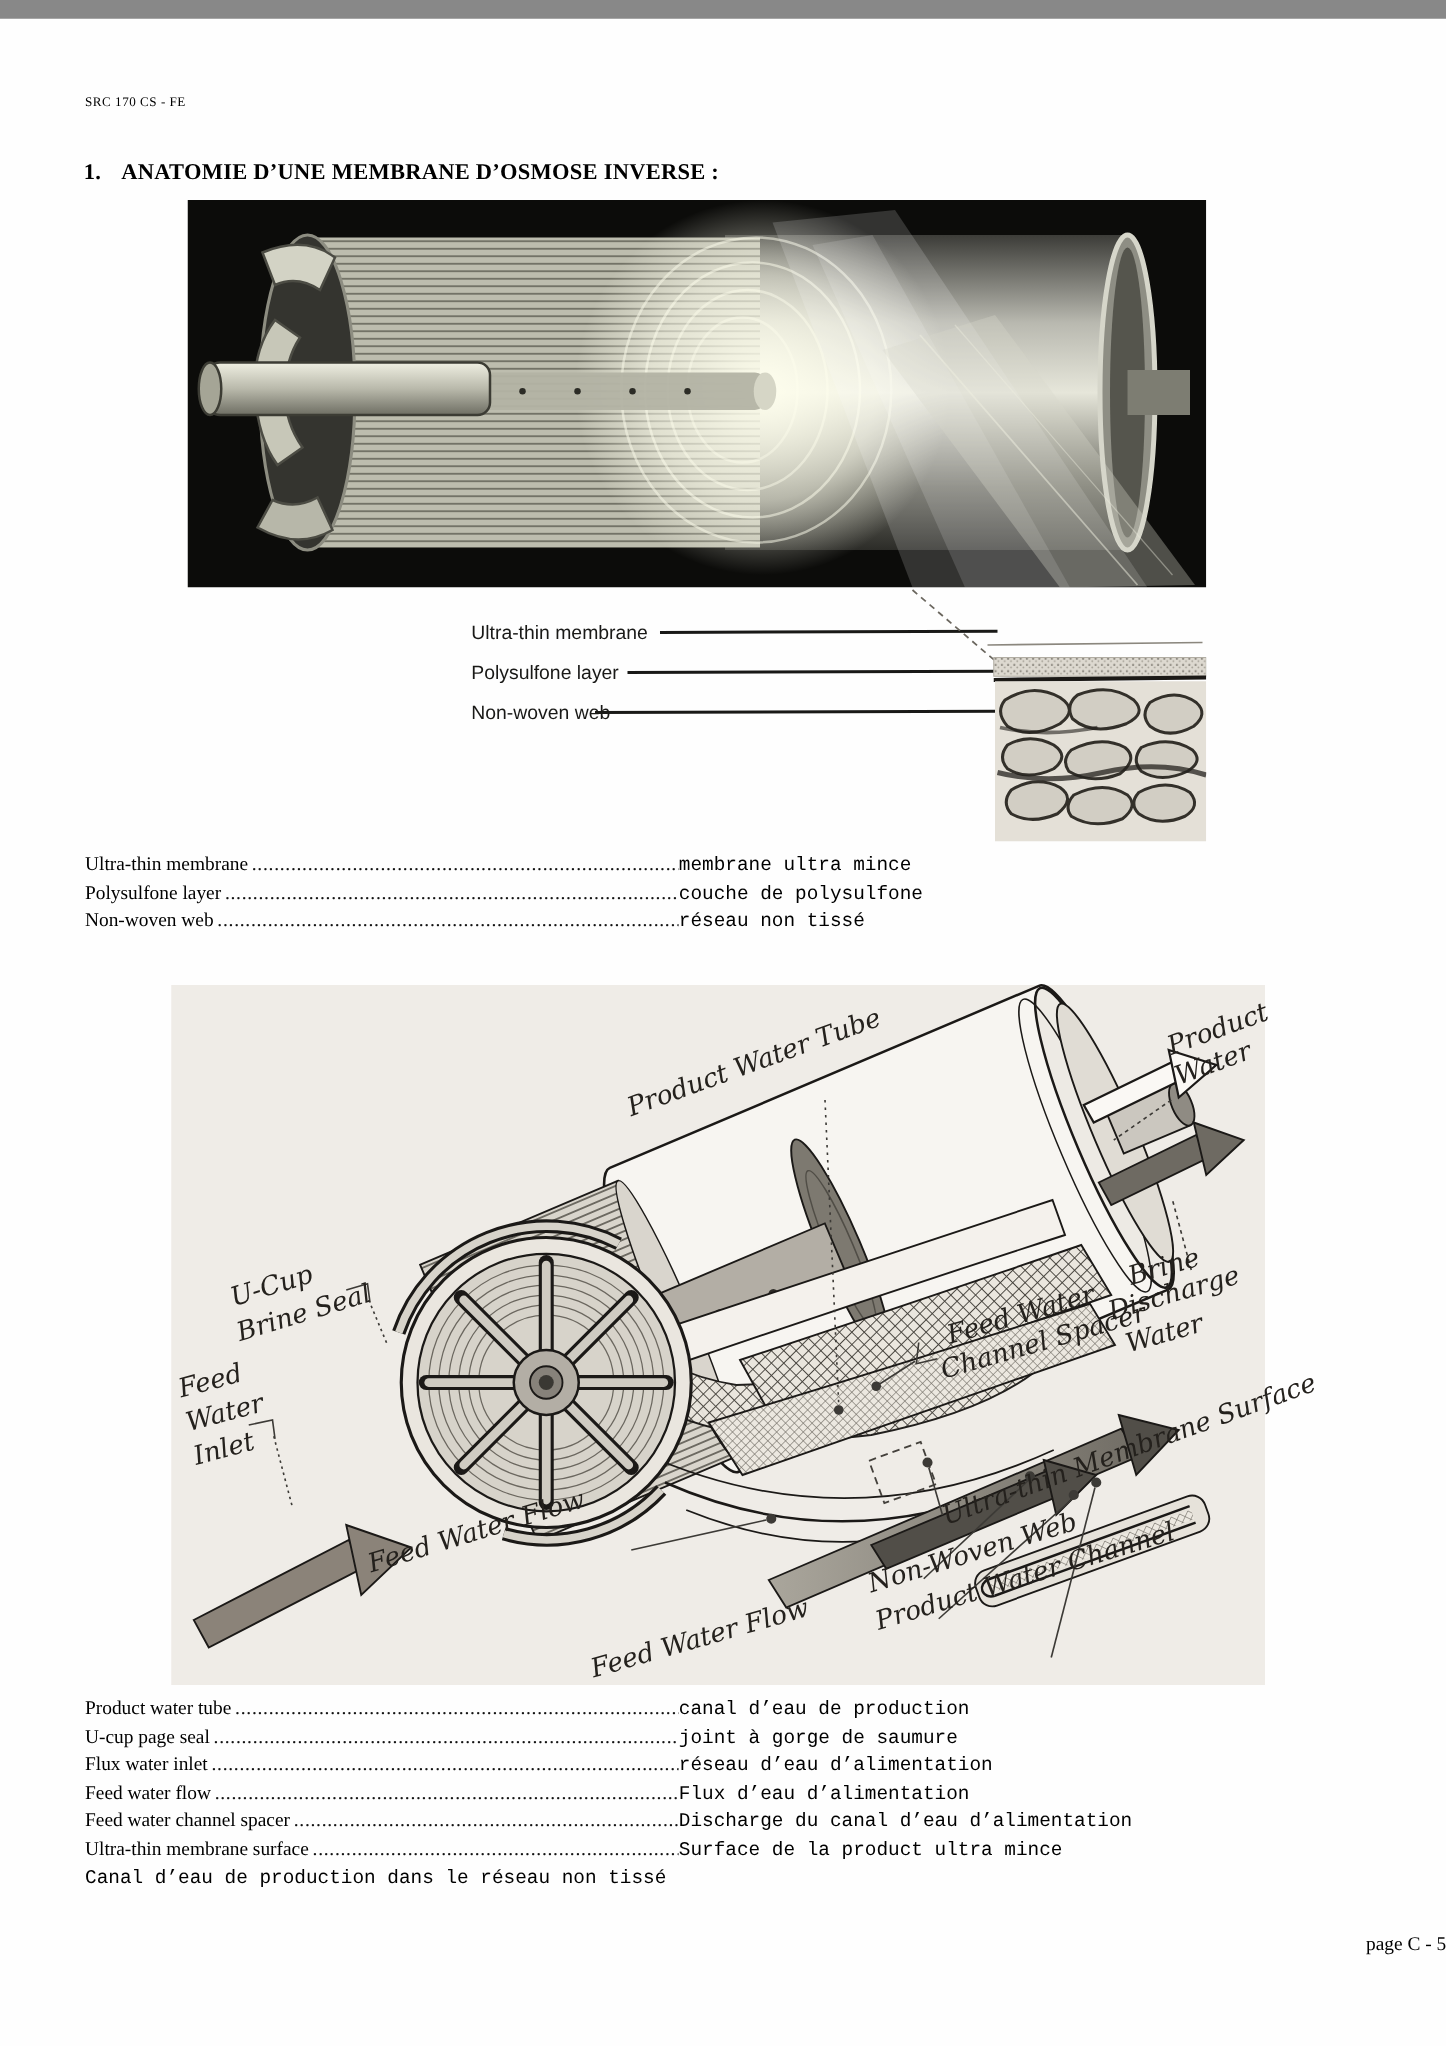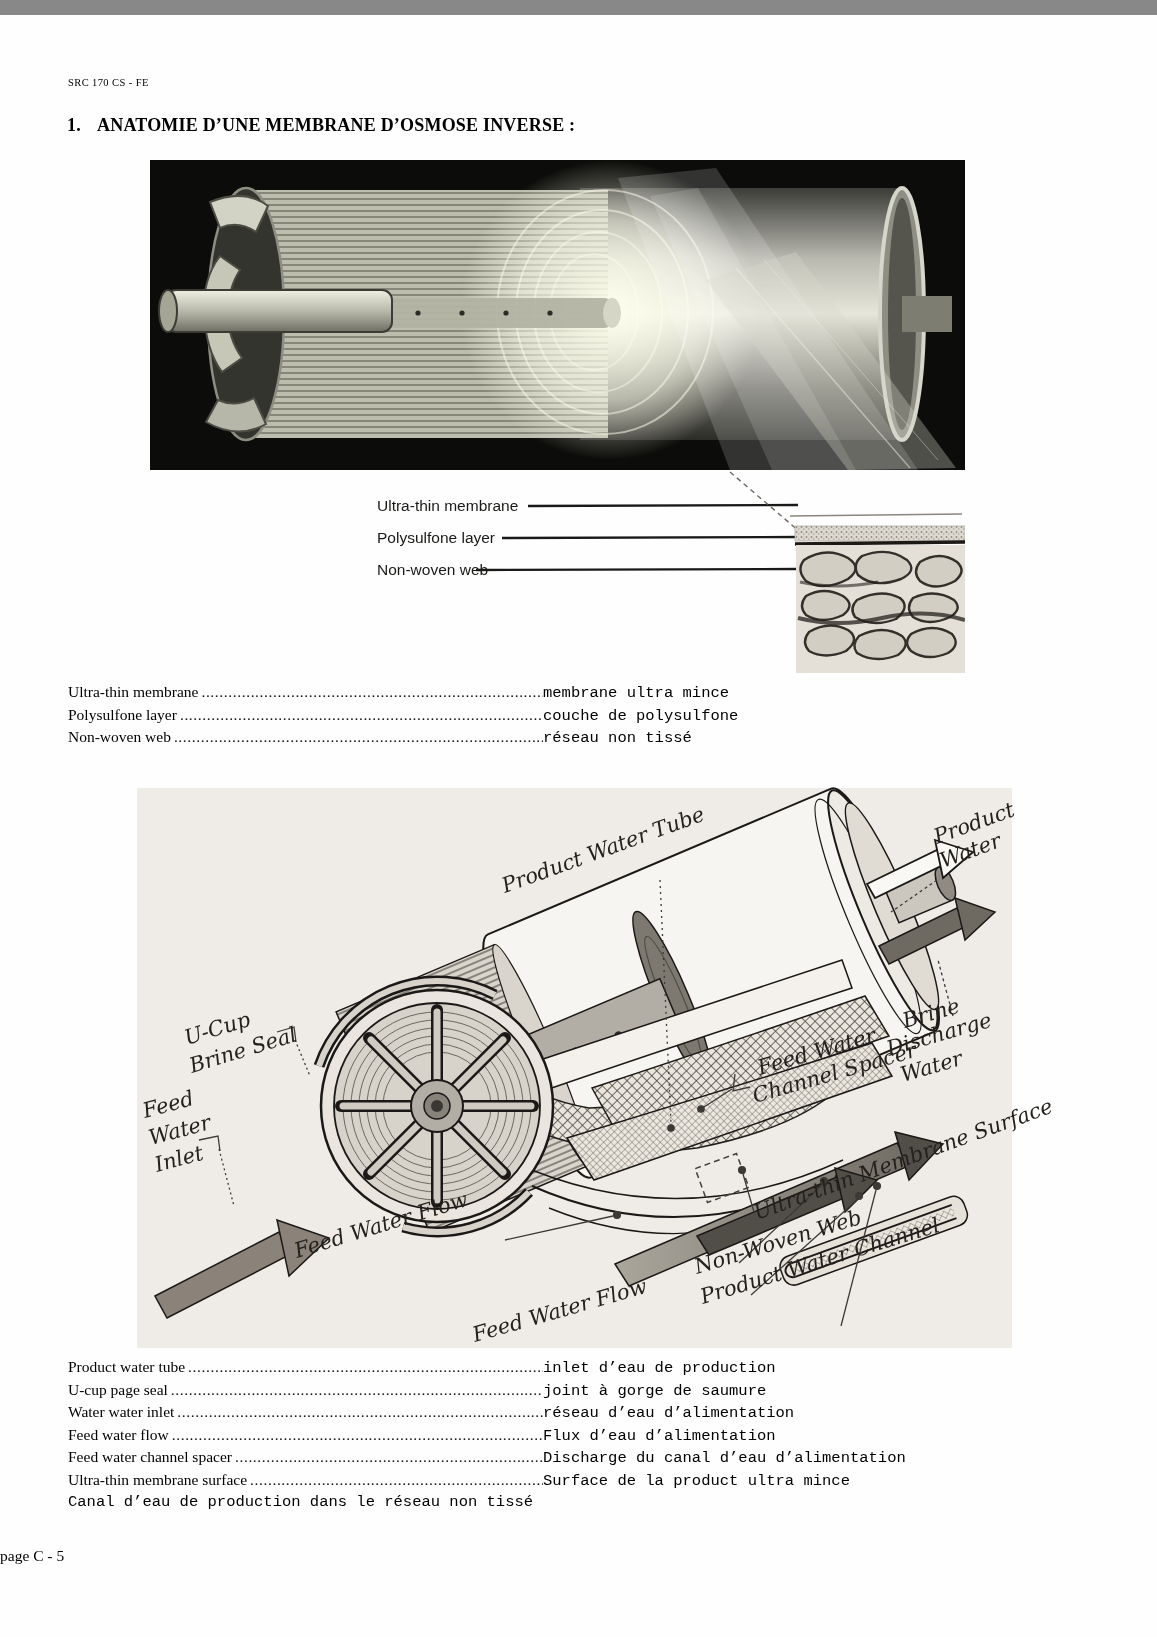--- a/index.html
+++ b/index.html
@@ -1,33 +1,33 @@
 <!DOCTYPE html>
 <html><head>
 <meta charset="utf-8">
 <style>
   html,body{margin:0;padding:0;background:#888;}
   .page{position:relative;width:1157px;height:1637px;background:#fefefe;
         font-family:"Liberation Serif",serif;color:#000;overflow:hidden;margin:15px auto;}
   .hdr{position:absolute;left:68px;top:62px;font-size:10.5px;letter-spacing:.4px;}
-  .ttl{position:absolute;left:67px;top:100px;font-size:18px;font-weight:bold;letter-spacing:.2px;}
+  .ttl{position:absolute;left:67px;top:112px;font-size:18px;font-weight:bold;letter-spacing:.2px;}
   .ttl .num{display:inline-block;width:30px;}
   .fig1-photo{position:absolute;left:150px;top:145px;}
   .fig1-lab{position:absolute;left:150px;top:455px;}
   .fig2{position:absolute;left:137px;top:773px;}
   .gloss{position:absolute;left:68px;font-size:15.5px;}
   .g1{top:666px;width:980px;}
   .g2{top:1341px;width:1010px;}
   .g-row{display:flex;align-items:baseline;height:22.5px;line-height:22.5px;}
   .g-left{width:475px;display:flex;align-items:baseline;overflow:hidden;flex:none;}
   .g-term{white-space:nowrap;flex:none;}
   .g-dots{flex:1;overflow:hidden;white-space:nowrap;padding:0 3px 0 3px;color:#111;}
   .g-dots::after{content:"......................................................................................................................................................................................................";letter-spacing:.6px;}
   .g-fr{white-space:nowrap;font-family:Liberation Mono, monospace;}
-  .ftr{position:absolute;left:0;top:1532px;width:100%;text-align:left;font-size:15.5px;}
+  .ftr{position:absolute;left:0;top:1532px;width:100%;text-align:right;font-size:15.5px;}
   svg text{user-select:none;}
   .f1txt{font-family:"Liberation Sans",sans-serif;font-size:15.5px;fill:#191917;}
   .f2txt{font-family:"DejaVu Serif",serif;font-style:italic;font-size:21px;fill:#24211d;}
 </style>
 </head>
 <body>
 
 <div class="page">
 
   <div class="hdr">SRC 170 CS - FE</div>
@@ -326,32 +326,32 @@
       <text class="f2txt" transform="translate(338,554) rotate(-16)">Feed Water Flow</text>
     </g>
   </svg>
 
   <div class="gloss g2">
     <div class="g-row">
         <span class="g-left">
           <span class="g-term">Product water tube</span>
           <span class="g-dots"></span>
         </span>
-        <span class="g-fr">inlet d’eau de production</span>
+        <span class="g-fr">canal d’eau de production</span>
       </div>
     <div class="g-row">
         <span class="g-left">
           <span class="g-term">U-cup page seal</span>
           <span class="g-dots"></span>
         </span>
         <span class="g-fr">joint à gorge de saumure</span>
       </div>
     <div class="g-row">
         <span class="g-left">
-          <span class="g-term">Water water inlet</span>
+          <span class="g-term">Flux water inlet</span>
           <span class="g-dots"></span>
         </span>
         <span class="g-fr">réseau d’eau d’alimentation</span>
       </div>
     <div class="g-row">
         <span class="g-left">
           <span class="g-term">Feed water flow</span>
           <span class="g-dots"></span>
         </span>
         <span class="g-fr">Flux d’eau d’alimentation</span>

